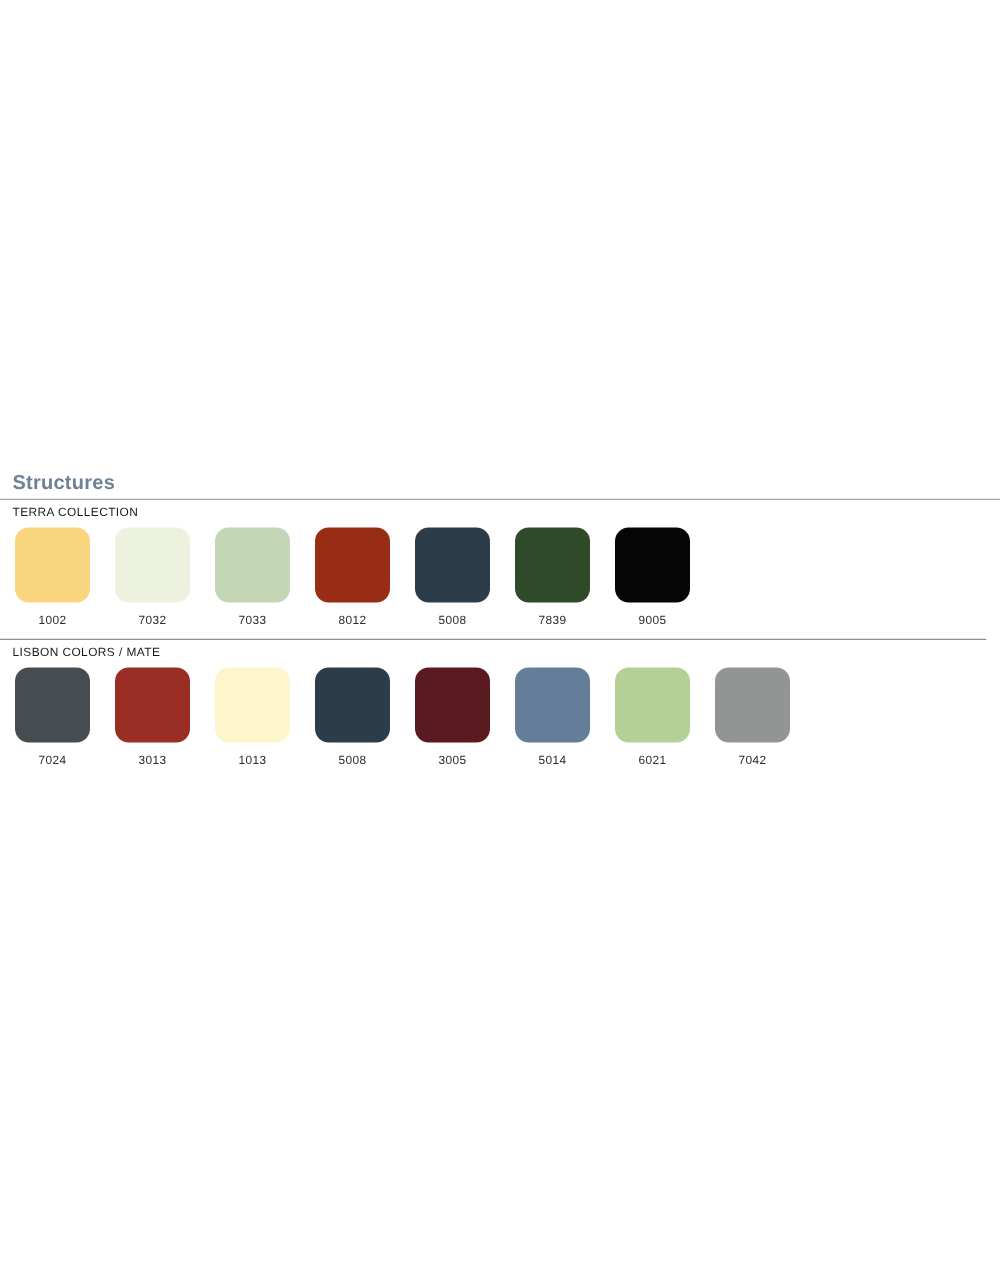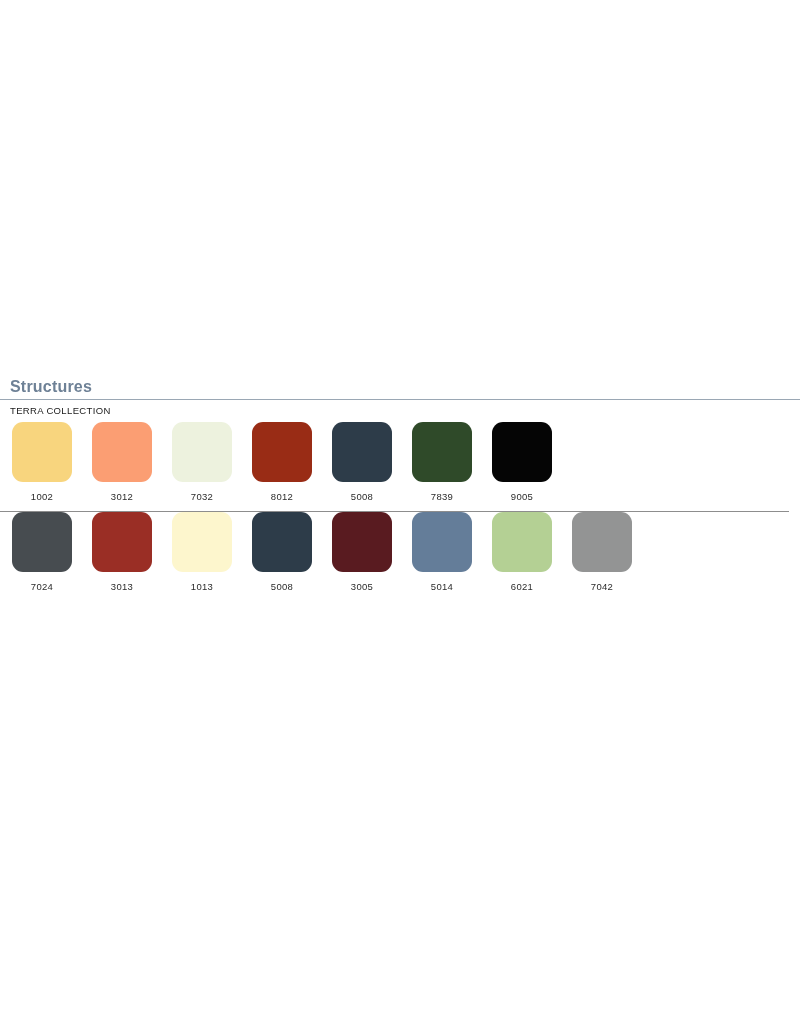--- a/index.html
+++ b/index.html
@@ -100,26 +100,26 @@
     <div class="title-rule"></div>
 
     <div>
       <div class="collection-label">TERRA COLLECTION</div>
       <div class="swatch-row" id="row-terra">
           <div class="swatch-cell">
             <div class="swatch-chip" style="background: rgb(248, 213, 126);"></div>
             <div class="swatch-code">1002</div>
           </div>
           <div class="swatch-cell">
-            <div class="swatch-chip" style="background: rgb(251, 158, 115);"></div>
-            <div class="swatch-code">3012</div>
+            <div class="swatch-chip" style="background: rgb(237, 242, 222);"></div>
+            <div class="swatch-code">7032</div>
           </div>
           <div class="swatch-cell">
-            <div class="swatch-chip" style="background: rgb(237, 242, 222);"></div>
-            <div class="swatch-code">7032</div>
+            <div class="swatch-chip" style="background: rgb(195, 214, 181);"></div>
+            <div class="swatch-code">7033</div>
           </div>
           <div class="swatch-cell">
             <div class="swatch-chip" style="background: rgb(153, 44, 21);"></div>
             <div class="swatch-code">8012</div>
           </div>
           <div class="swatch-cell">
             <div class="swatch-chip" style="background: rgb(45, 60, 73);"></div>
             <div class="swatch-code">5008</div>
           </div>
           <div class="swatch-cell">
@@ -128,20 +128,21 @@
           </div>
           <div class="swatch-cell">
             <div class="swatch-chip" style="background: rgb(5, 5, 5);"></div>
             <div class="swatch-code">9005</div>
           </div>
         </div>
       <div class="divider"></div>
     </div>
 
     <div>
+      <div class="collection-label">LISBON COLORS / MATE</div>
       <div class="swatch-row" id="row-lisbon">
           <div class="swatch-cell">
             <div class="swatch-chip" style="background: rgb(71, 76, 80);"></div>
             <div class="swatch-code">7024</div>
           </div>
           <div class="swatch-cell">
             <div class="swatch-chip" style="background: rgb(154, 46, 37);"></div>
             <div class="swatch-code">3013</div>
           </div>
           <div class="swatch-cell">

